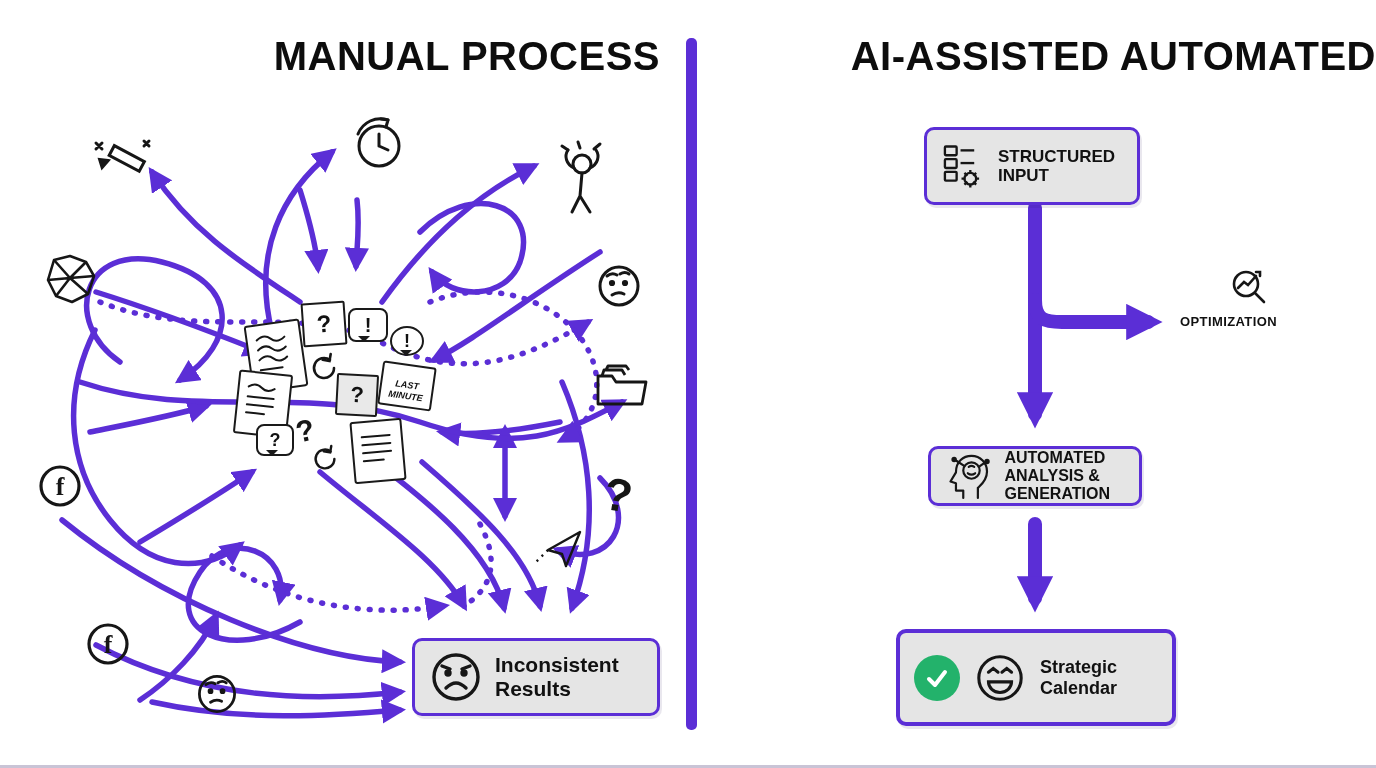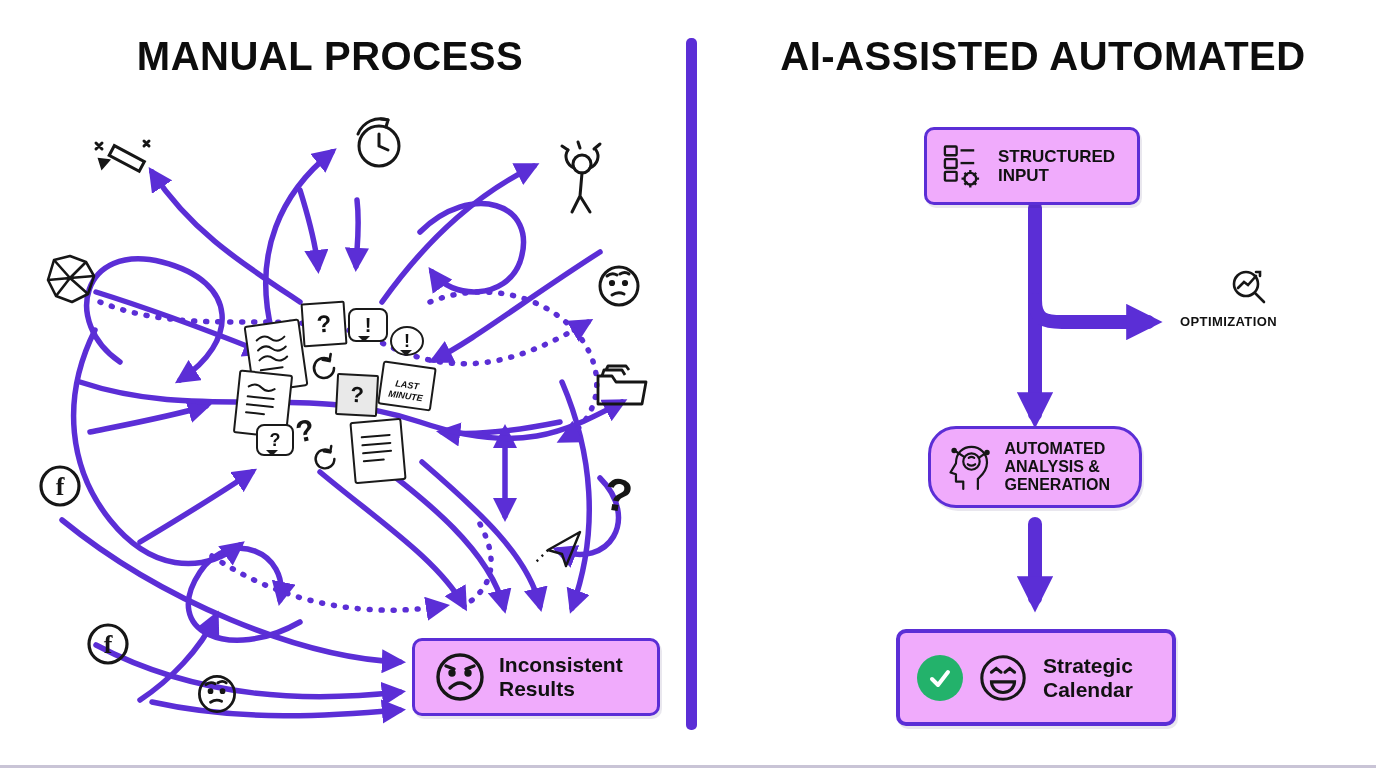--- a/index.html
+++ b/index.html
@@ -1,40 +1,40 @@
 <!DOCTYPE html>
 <html><head>
 <meta charset="utf-8">
 <style>
   * { margin:0; padding:0; box-sizing:border-box; }
   html,body { width:1376px; height:768px; background:#ffffff; overflow:hidden;
               font-family:"Liberation Sans", sans-serif; color:#111; }
   .stage { position:absolute; top:0; left:0; width:1376px; height:768px; }
 
   .title { position:absolute; top:34px; font-size:40px; font-weight:800;
-           letter-spacing:.5px; text-align:center; color:#0d0d0d; }
+           letter-spacing:.5px; text-align:right; color:#0d0d0d; }
   .left-title  { left:0;   width:660px; }
   .right-title { left:710px; width:666px; }
 
   .divider { position:absolute; left:686px; top:38px; width:11px; height:692px;
              background:#5b2ed6; border-radius:5px; }
 
   svg.layer { position:absolute; overflow:visible; }
 
-  .pbox { position:absolute; background:#f0abfc; border:3px solid #5b2ed6;
+  .pbox { position:absolute; background:#e5e5e5; border:3px solid #5b2ed6;
           border-radius:10px; display:flex; align-items:center; gap:12px;
-          padding:8px 14px; box-shadow:2px 3px 0 rgba(40,20,90,.10);justify-content:center; }
+          padding:8px 14px; box-shadow:2px 3px 0 rgba(40,20,90,.10); }
   .pbox .lbl { font-weight:700; line-height:1.14; color:#111; }
 
   .box-structured { left:924px; top:127px; width:216px; height:78px; }
   .box-structured .lbl { font-size:17px; width:128px; }
-  .box-automated  { left:928px; top:426px; width:214px; height:82px;border-radius:28px; }
+  .box-automated  { left:928px; top:446px; width:214px; height:60px; }
   .box-automated  .lbl { font-size:16px; width:132px; }
   .box-calendar   { left:896px; top:629px; width:280px; height:97px; border-width:4px; gap:14px; }
-  .box-calendar   .lbl { font-size:21px; width:112px; }
+  .box-calendar   .lbl { font-size:18px; width:112px; }
   .box-result     { left:412px; top:638px; width:248px; height:78px; }
   .box-result     .lbl { font-size:21px; width:140px; }
 
   .opt-label { position:absolute; left:1180px; top:314px; font-size:13px;
                font-weight:800; letter-spacing:.4px; }
 
   .check-badge { width:46px; height:46px; border-radius:50%; background:#23b26b;
                  display:flex; align-items:center; justify-content:center; flex:0 0 auto; }
 
   .cluster-item { position:absolute; display:flex; align-items:center; justify-content:center; }

